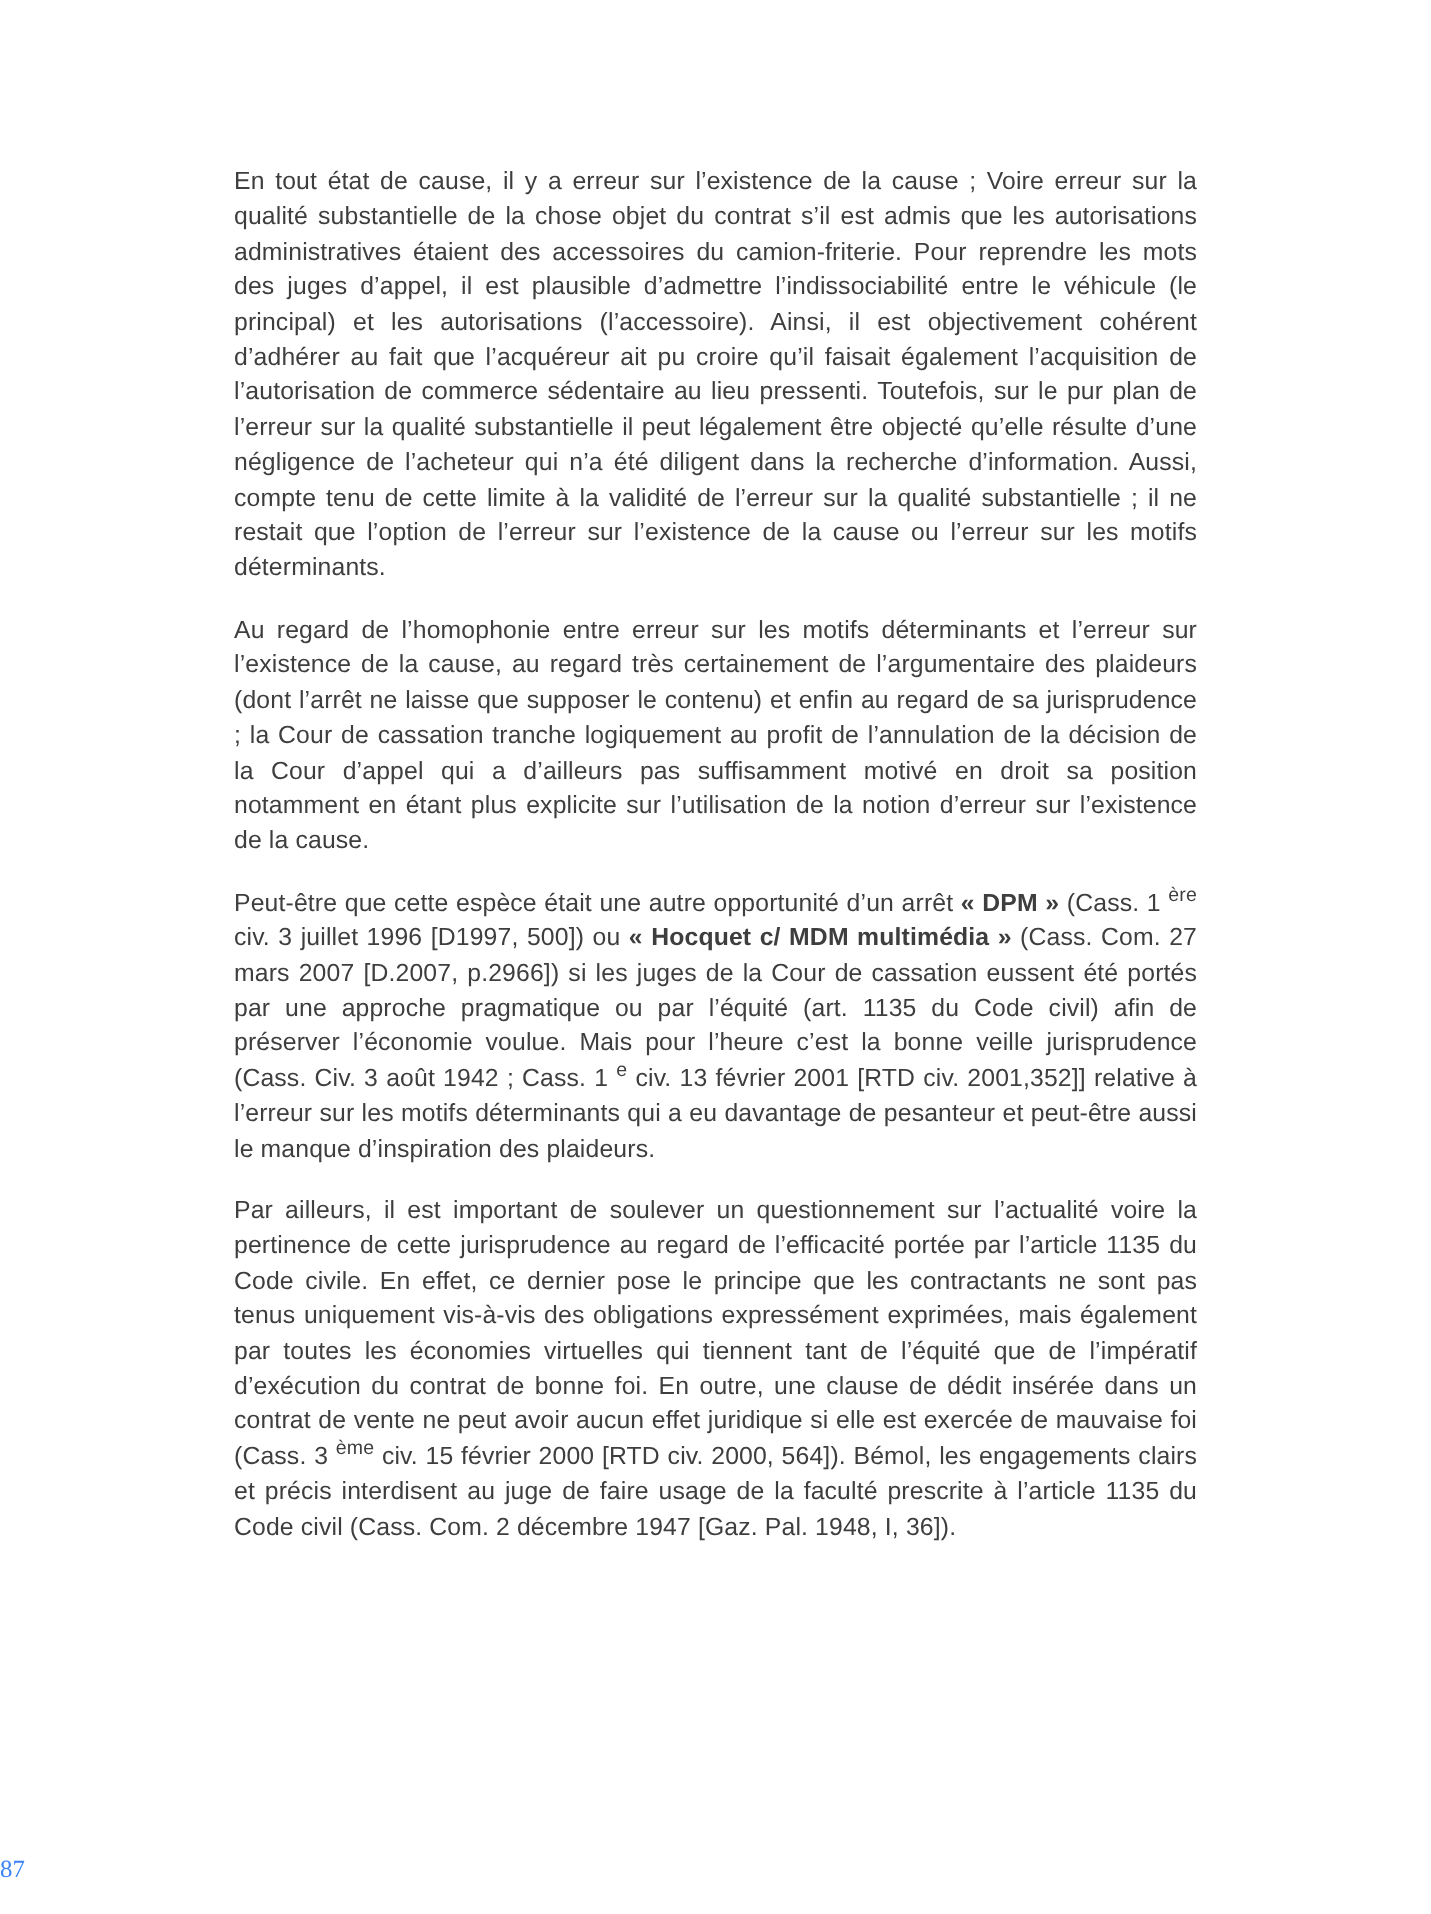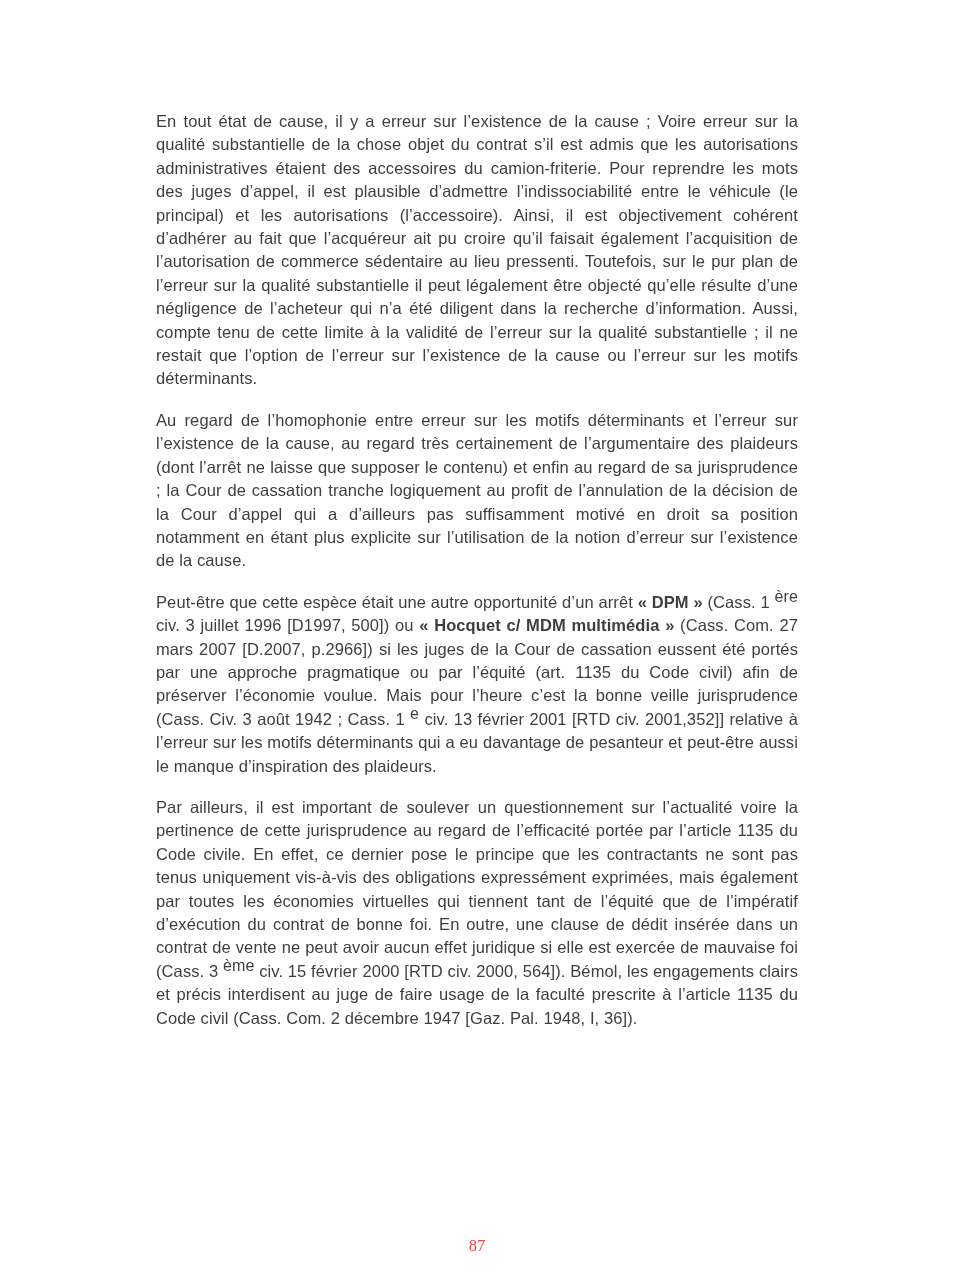--- a/index.html
+++ b/index.html
@@ -32,33 +32,33 @@
     letter-spacing: 0.1px;
   }
   .para {
     margin: 0 0 18px 0;
   }
   .para .bold {
     font-weight: bold;
     margin-top: 36px;
   }
   .para sup {
-    font-size: 16px;
+    font-size: 13px;
     line-height: 0;
     vertical-align: super;
   }
   .page-number {
     position: absolute;
     left: 0;
     right: 0;
     top: 1236px;
-    text-align: center;
+    text-align: left;
     font-family: "Liberation Serif", "DejaVu Serif", serif;
     font-size: 16.5px;
-    color: #ef4444;
+    color: #3b82f6;
   }
 </style>
 </head>
 <body>
 
 <div class="page">
   <div class="content">
       <p class="para"><span>En tout état de cause, il y a erreur sur l’existence de la cause ; Voire erreur sur la qualité substantielle de la chose objet du contrat s’il est admis que les autorisations administratives étaient des accessoires du camion-friterie. Pour reprendre les mots des juges d’appel, il est plausible d’admettre l’indissociabilité entre le véhicule (le principal) et les autorisations (l’accessoire). Ainsi, il est objectivement cohérent d’adhérer au fait que l’acquéreur ait pu croire qu’il faisait également l’acquisition de l’autorisation de commerce sédentaire au lieu pressenti. Toutefois, sur le pur plan de l’erreur sur la qualité substantielle il peut légalement être objecté qu’elle résulte d’une négligence de l’acheteur qui n’a été diligent dans la recherche d’information. Aussi, compte tenu de cette limite à la validité de l’erreur sur la qualité substantielle ; il ne restait que l’option de l’erreur sur l’existence de la cause ou l’erreur sur les motifs déterminants.</span></p>
       <p class="para"><span>Au regard de l’homophonie entre erreur sur les motifs déterminants et l’erreur sur l’existence de la cause, au regard très certainement de l’argumentaire des plaideurs (dont l’arrêt ne laisse que supposer le contenu) et enfin au regard de sa jurisprudence ; la Cour de cassation tranche logiquement au profit de l’annulation de la décision de la Cour d’appel qui a d’ailleurs pas suffisamment motivé en droit sa position notamment en étant plus explicite sur l’utilisation de la notion d’erreur sur l’existence de la cause.</span></p>
       <p class="para"><span>Peut-être que cette espèce était une autre opportunité d’un arrêt  </span><span class="bold">« DPM »</span><span> (Cass. 1 </span><sup>ère</sup><span> civ. 3 juillet 1996 [D1997, 500]) ou  </span><span class="bold">« Hocquet c/ MDM multimédia »</span><span>  (Cass. Com. 27 mars 2007 [D.2007, p.2966]) si les juges de la Cour de cassation eussent été portés par une approche pragmatique ou par l’équité (art. 1135 du Code civil) afin de préserver l’économie voulue. Mais pour l’heure c’est la bonne veille jurisprudence (Cass. Civ. 3 août 1942 ; Cass. 1 </span><sup>e</sup><span> civ. 13 février 2001 [RTD civ. 2001,352]] relative à l’erreur sur les motifs déterminants qui a eu davantage de pesanteur et peut-être aussi le manque d’inspiration des plaideurs.</span></p>

